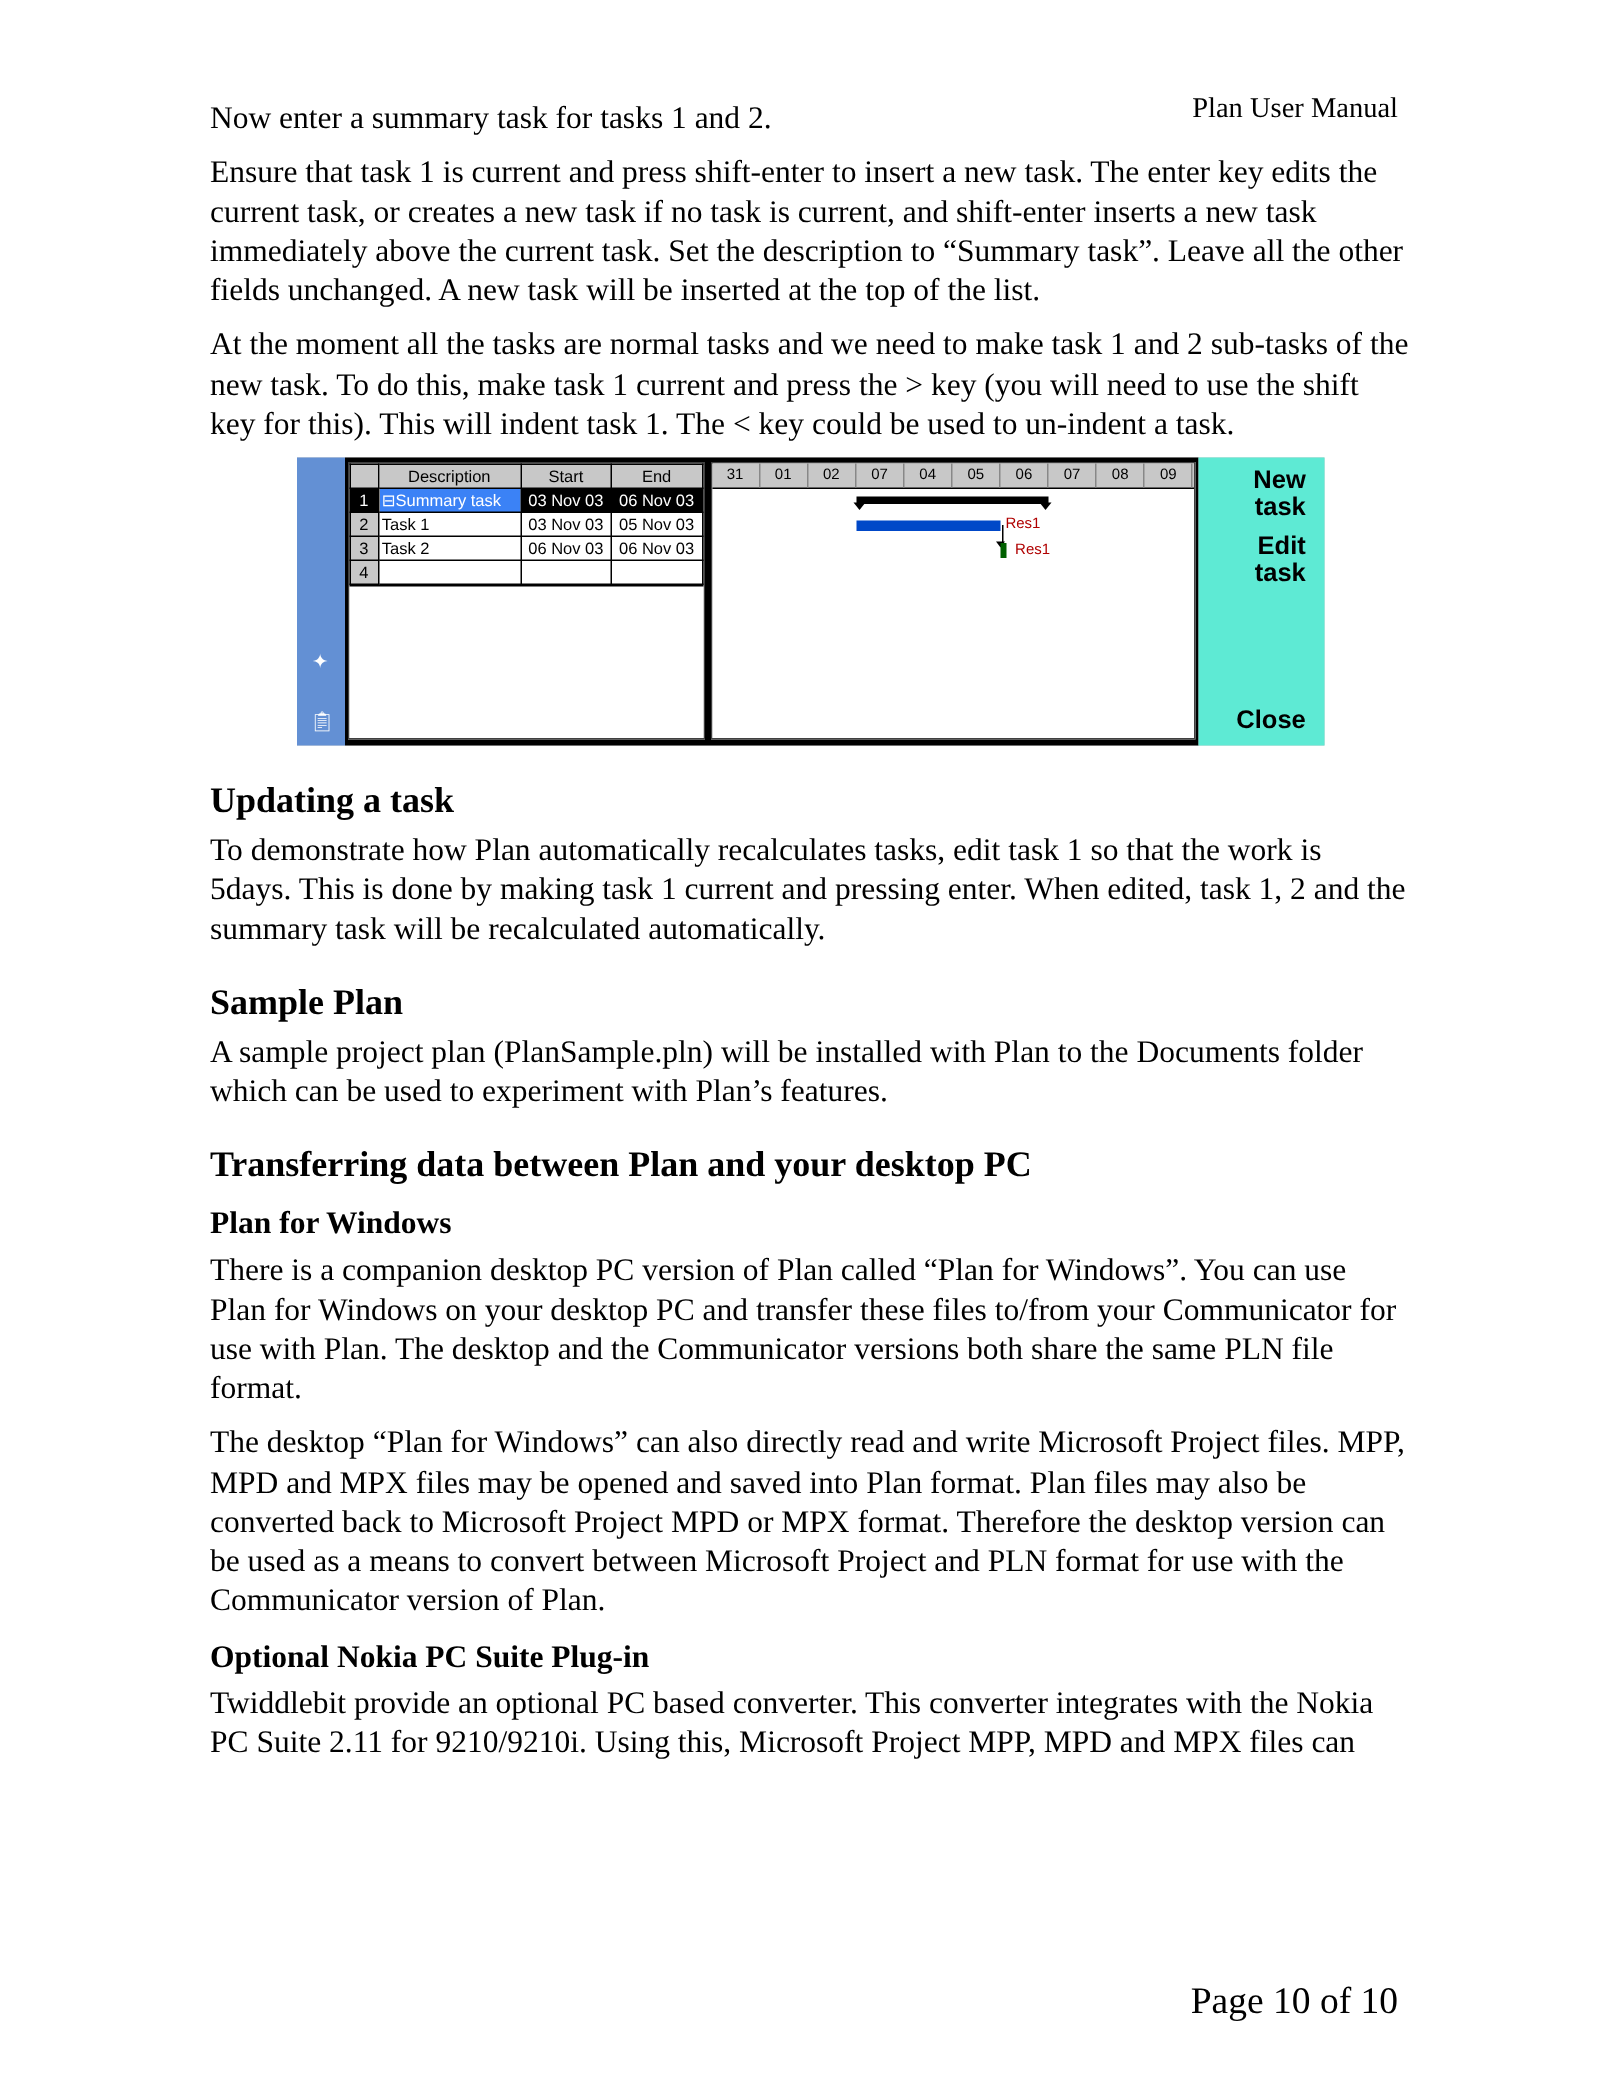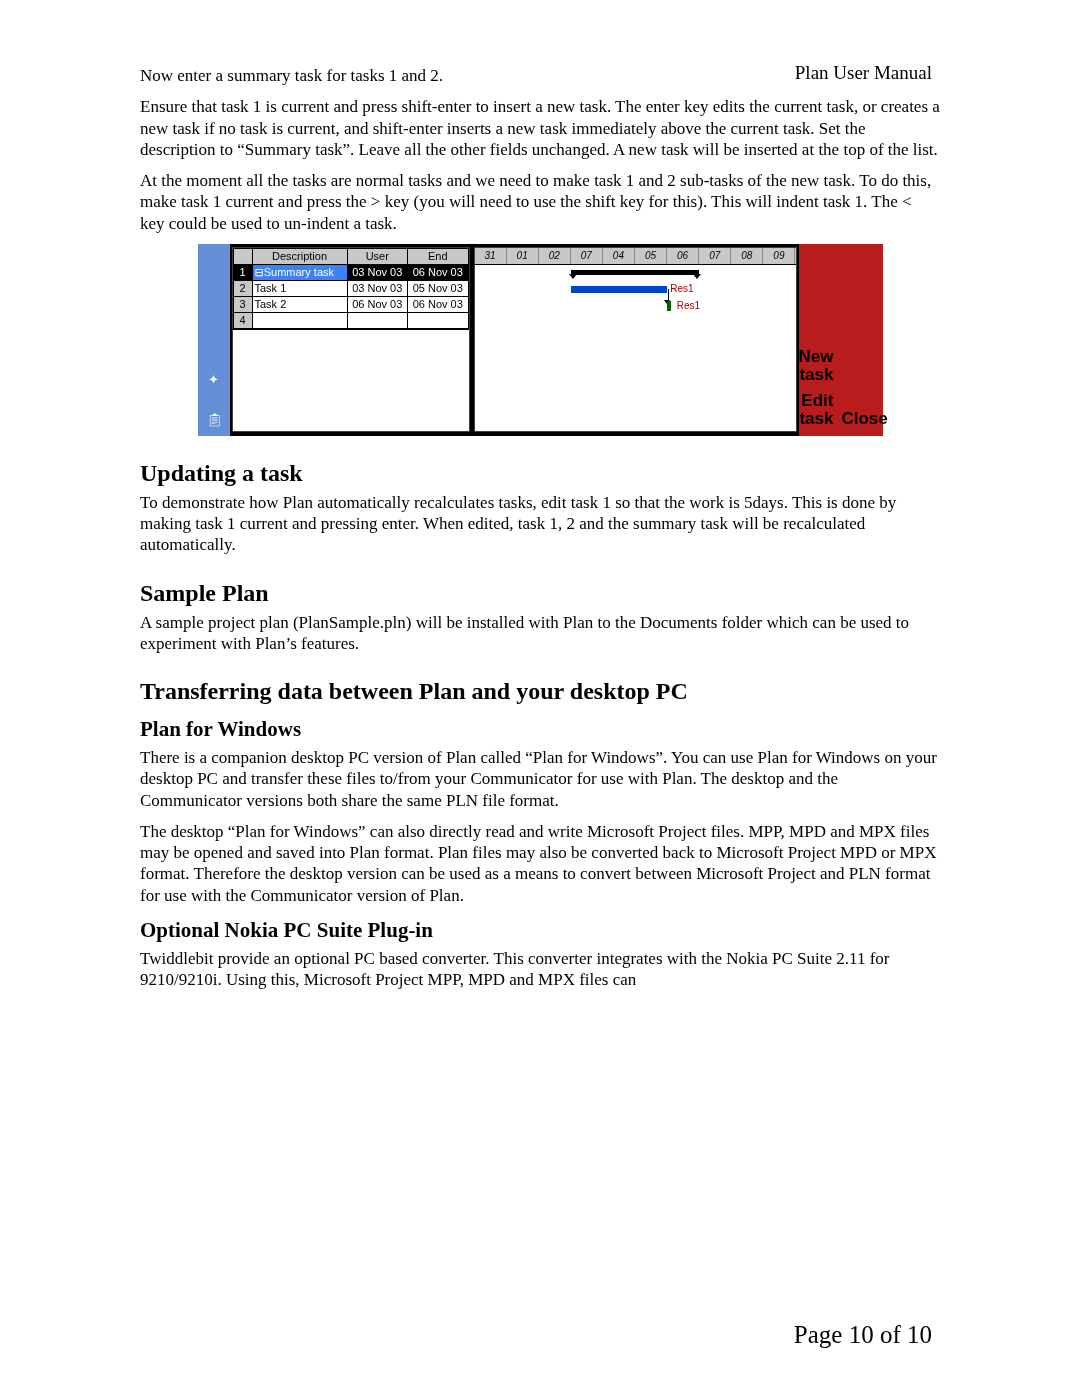--- a/index.html
+++ b/index.html
@@ -32,21 +32,21 @@
     font-size: 24px;
     font-weight: bold;
     margin: 24px 0 5px 0;
   }
   h3.subsection {
     font-size: 21px;
     font-weight: bold;
     margin: 12px 0 4px 0;
   }
   p.body {
-    font-size: 17px;
+    font-size: 21px;
     line-height: 1.25;
     margin: 5px 0 10px 0;
   }
   .first-section { margin-top: 52px; }
 
   
   .pm-shot {
     margin: 8px auto 10px;
     width: 685px;
     height: 192px;
@@ -111,21 +111,20 @@
   .pm-grid td.desc { text-align: left; width: 90px;}
   .pm-grid td.desc-summary { text-align: left; background:#3b82f6; color:#fff; }
   .pm-grid td.date-summary { background:#000; color:#fff; }
   .pm-grid-blank { background:#fff; flex: 1 1 auto; border-top:1px solid #000;}
 
   .pm-gantt-head {
     display: flex;
     background: #c8c8c8;
     border-bottom: 1px solid #000;
     height: 16px;
-    font-style: italic;
   }
   .pm-gantt-head span {
     flex: 1 1 0;
     font-size: 10px;
     text-align: center;
     border-right: 1px solid #888;
     line-height: 16px;
   }
   .pm-gantt-body {
     position: relative;
@@ -171,23 +170,23 @@
     border-right: 3px solid transparent;
   }
   .pm-marker {
     position: absolute;
     width: 4px; height:10px;
     background: #006000;
   }
 
   .pm-right {
     width: 80px;
-    background: #b91c1c;
-    display: flex;
-    flex-direction: row;
+    background: #5eead4;
+    display: flex;
+    flex-direction: column;
     justify-content: space-between;
     padding: 2px 4px 4px 0;
     align-items: flex-end;
   }
   .pm-btn {
     text-align: right;
     font-weight: 800;
     font-family: Arial, sans-serif;
     font-size: 17px;
     line-height: 1.05;
@@ -214,21 +213,21 @@
 
     <div class="pm-center">
       <div class="pm-panes">
 
         <div class="pm-grid-wrap">
           <table class="pm-grid">
             <tbody>
                 <tr>
               <th></th>
               <th>Description</th>
-              <th>User</th>
+              <th>Start</th>
               <th>End</th>
             </tr>
             <tr>
               <td class="rownum" style="background:#000;color:#fff">1</td>
               <td class="desc-summary">⊟Summary task</td>
               <td class="date-summary">03 Nov 03</td>
               <td class="date-summary">06 Nov 03</td>
             </tr>
             <tr>
               <td class="rownum">2</td>

